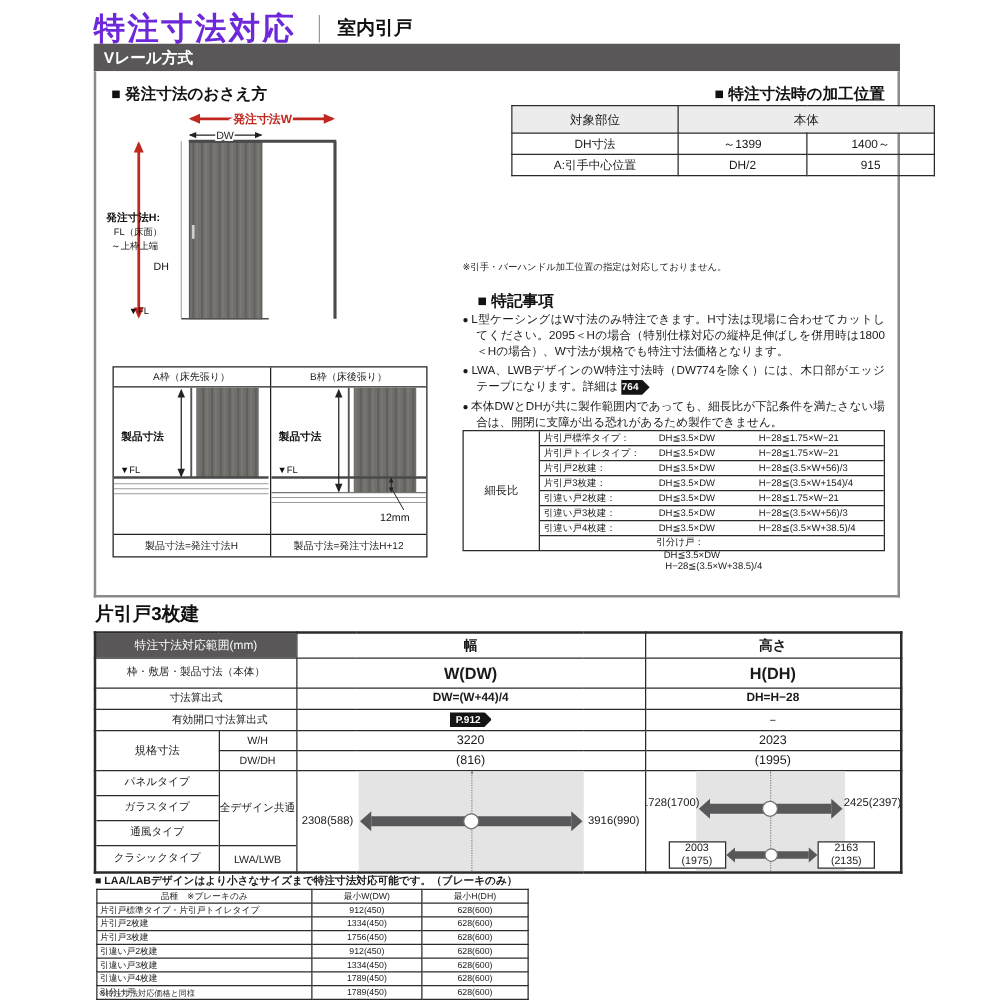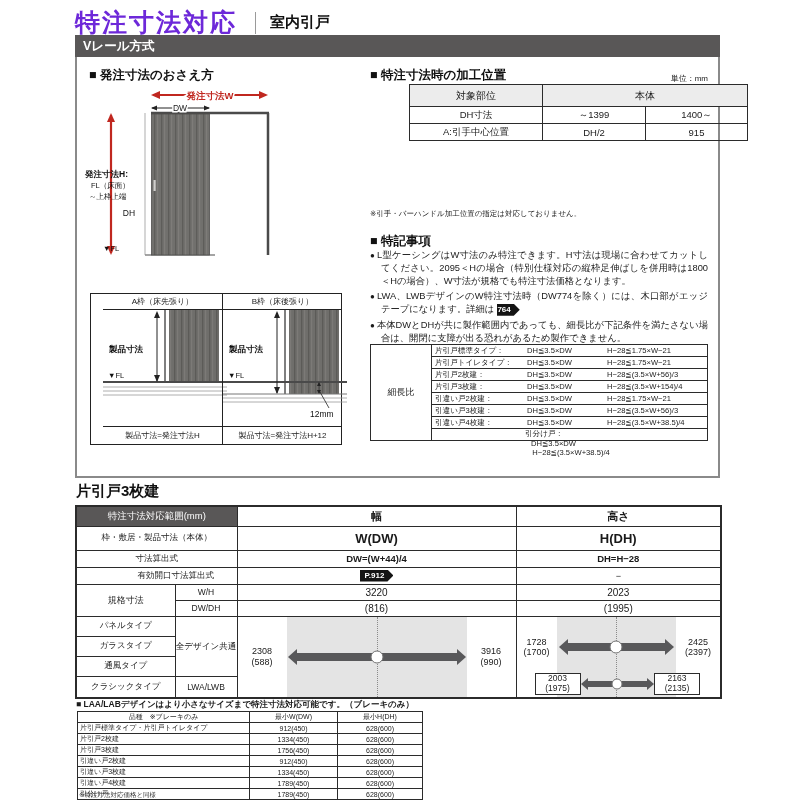--- a/index.html
+++ b/index.html
@@ -63,21 +63,21 @@
   .spec .novpad{padding:0;}
   .tstack div{height:20px;box-sizing:border-box;border-bottom:1px solid #2b2b2b;display:flex;
               align-items:center;justify-content:center;font-size:8.5px;}
   .tstack div:last-child{border-bottom:none;}
   .gstack .g1{height:60px;box-sizing:border-box;border-bottom:1px solid #2b2b2b;display:flex;
               align-items:center;justify-content:center;font-size:8.5px;text-align:center;line-height:1.2;}
   .gstack .g2{height:20px;display:flex;align-items:center;justify-content:center;font-size:8.5px;}
 
   .range{position:relative;height:80px;}
   .wflex{display:flex;height:80px;}
-  .rlabel{display:flex;flex-direction:column;align-items:center;justify-content:center;
+  .rlabel{display:flex;flex-direction:row;align-items:center;justify-content:center;
           font-size:9px;line-height:1.15;}
   .wflex .rlabel{width:49px;}
   .band{position:relative;background:#e4e4e4;flex:1;}
   .cdots{position:absolute;top:0;bottom:0;left:50%;border-left:1px dotted #8a8a8a;}
   .hbar{position:absolute;background:#58585a;height:8px;}
   .hbar::before,.hbar::after{content:"";position:absolute;top:50%;transform:translateY(-50%);
         width:0;height:0;border-top:8px solid transparent;border-bottom:8px solid transparent;}
   .hbar::before{left:-9px;border-right:9px solid #58585a;}
   .hbar::after{right:-9px;border-left:9px solid #58585a;}
   .hbar.small{height:6px;}
@@ -88,21 +88,21 @@
         border-radius:50%;background:#fff;border:1.5px solid #737373;box-sizing:border-box;z-index:3;}
   .knob.small{width:11px;height:11px;}
   .hband{position:absolute;left:40px;right:44px;top:0;bottom:0;background:#e4e4e4;}
   .hlab-min{position:absolute;left:0;top:20px;width:40px;}
   .hlab-max{position:absolute;right:0;top:20px;width:44px;}
   .lwabox{position:absolute;top:56px;width:46px;height:22px;background:#fff;border:1px solid #2b2b2b;
           box-sizing:border-box;z-index:2;display:flex;flex-direction:column;align-items:center;
           justify-content:center;font-size:8.5px;line-height:1.1;}
 
   
-  .panels{display:flex;border:1.5px solid #222;width:252px;box-sizing:border-box;padding-left:12px;}
+  .panels{display:flex;border:1.5px solid #222;width:252px;box-sizing:border-box;}
   .panel{width:50%;}
   .panel+.panel{border-left:1px solid #222;}
   .ptitle{height:15px;border-bottom:1px solid #222;display:flex;align-items:center;
           justify-content:center;font-size:8px;}
   .pfoot{height:17px;border-top:1px solid #222;display:flex;align-items:center;
          justify-content:center;font-size:8px;}
 
   
   .mintab{width:345px;border:1.5px solid #2b2b2b;font-size:7px;}
   .mintab td{padding:0 2px;}
@@ -214,21 +214,21 @@
           <polygon points="96,84 94,80 98,80" fill="#222"></polygon>
           <line x1="97" y1="82" x2="106" y2="98" stroke="#222" stroke-width="0.8"></line>
           <text x="87" y="107" font-size="8.5" fill="#111">12mm</text>
           <text x="6" y="42" font-size="8.5" font-weight="bold" fill="#111">製品寸法</text>
           <text x="5" y="68" font-size="7.5" fill="#111">▼FL</text>
         </svg>
         <div class="pfoot">製品寸法=発注寸法H+12</div>
       </div>
     </div>
 
-    <div class="abs" style="top:10px;left:293px;width:338px;display:flex;justify-content:space-between;align-items:flex-end;">
+    <div class="abs" style="top:10px;left:293px;width:338px;display:flex;justify-content:space-between;align-items:flex-end;flex-direction:column;">
       <div class="h2">■ 特注寸法時の加工位置</div>
       <div style="font-size:8px;">単位：mm</div>
     </div>
 
     <table class="proc abs" style="top:27px;left:293px;margin-left:39px;">
       <colgroup>
           <col style="width:133px">
           <col style="width:103px">
           <col style="width:102px">
         </colgroup>
@@ -245,21 +245,21 @@
       <tr class="r">
         <td>A:引手中心位置</td>
         <td>DH/2</td>
         <td>915</td>
       </tr>
     </tbody>
       </table>
 
     <div class="abs" style="top:152px;left:293px;font-size:7.5px;">※引手・バーハンドル加工位置の指定は対応しておりません。</div>
 
-    <div class="abs h2" style="top:176px;left:293px;">■ 特記事項</div>
+    <div class="abs h2" style="top:176px;left:305px;">■ 特記事項</div>
     <div class="abs" style="top:192px;left:293px;width:338px;">
       <div class="note-li">L型ケーシングはW寸法のみ特注できます。H寸法は現場に合わせてカットしてください。2095＜Hの場合（特別仕様対応の縦枠足伸ばしを併用時は1800＜Hの場合）、W寸法が規格でも特注寸法価格となります。</div>
       <div class="note-li"><span>LWA、LWBデザインのW特注寸法時（DW774を除く）には、木口部がエッジテープになります。詳細は </span><span class="pbadge">P.764</span></div>
       <div class="note-li">本体DWとDHが共に製作範囲内であっても、細長比が下記条件を満たさない場合は、開閉に支障が出る恐れがあるため製作できません。</div>
     </div>
 
     <div class="slender abs" style="top:287px;left:293px;">
       <div class="lab">細長比</div>
       <div class="rows">
         <div class="srow">

